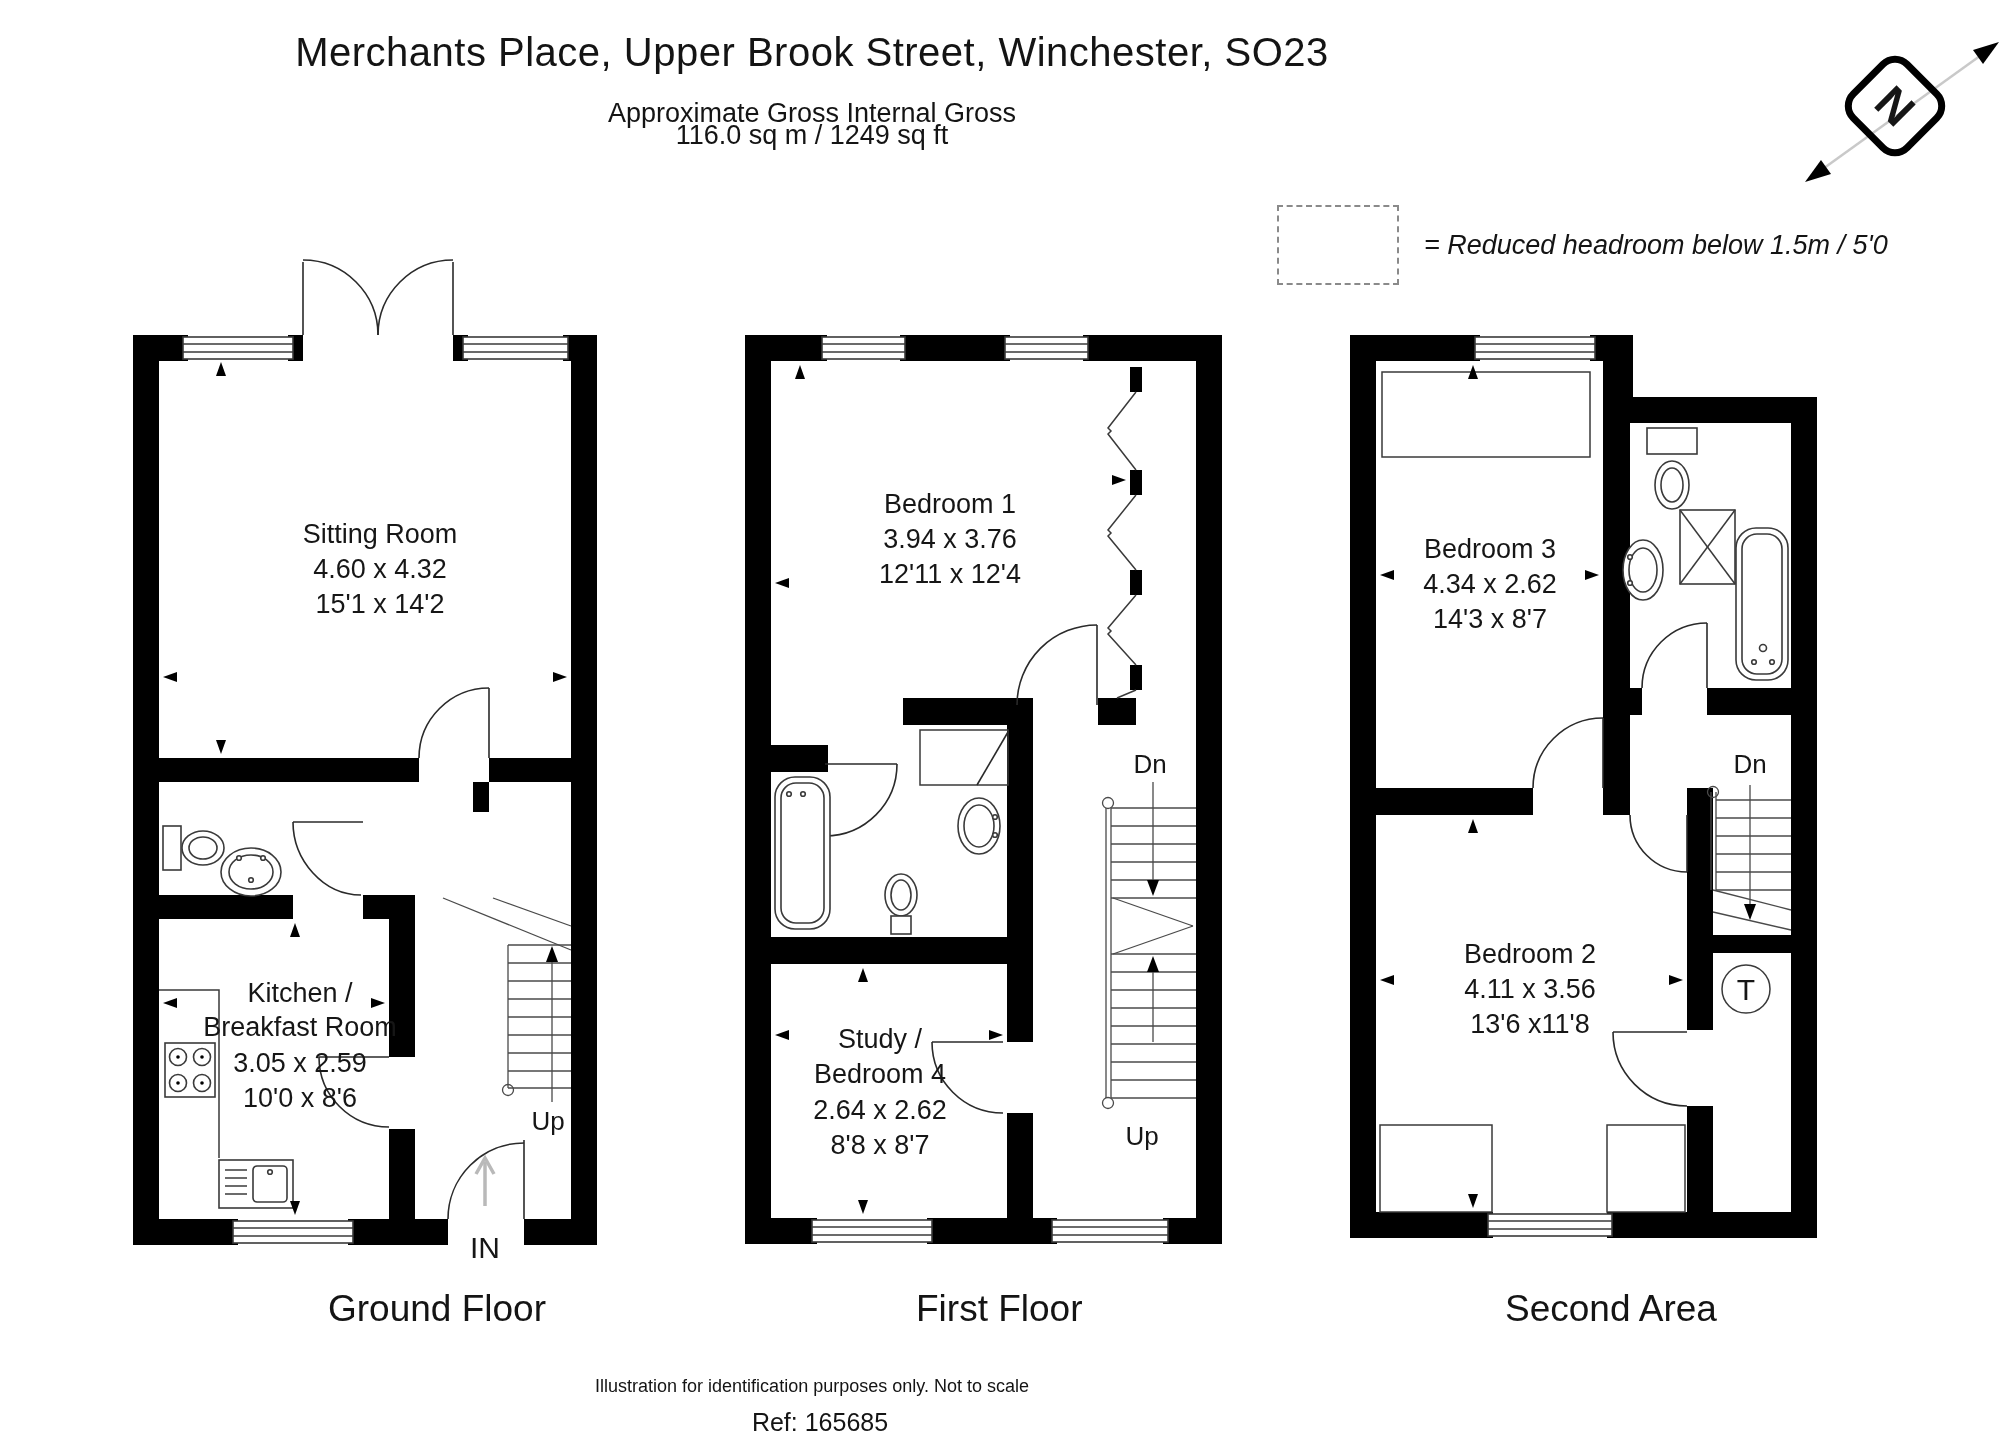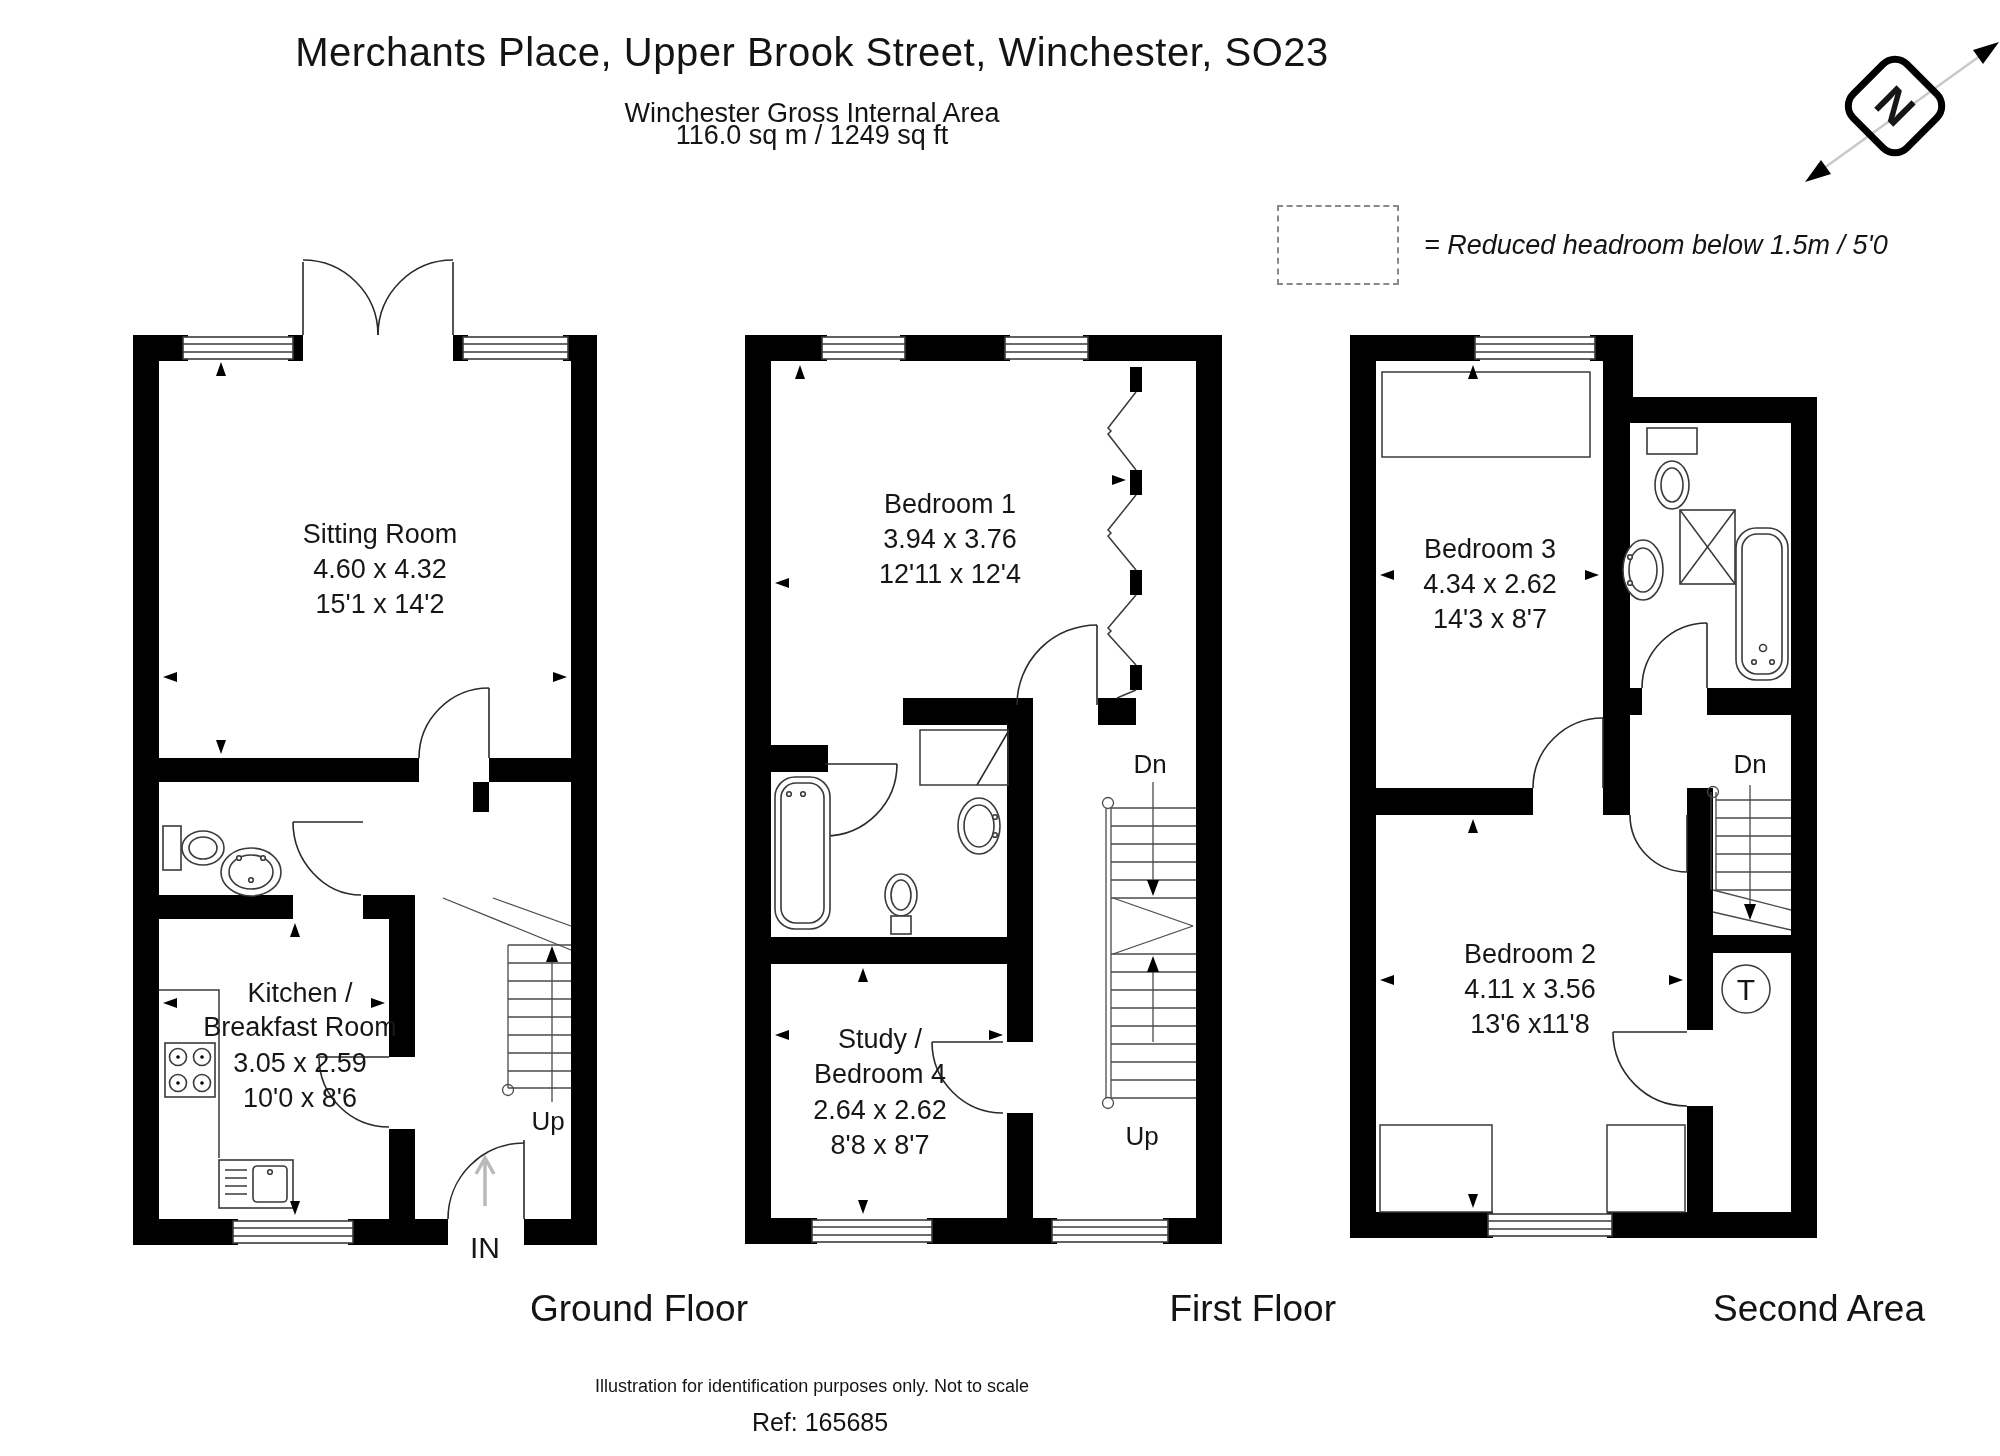--- a/index.html
+++ b/index.html
@@ -4,41 +4,41 @@
 <style>
   html,body{margin:0;padding:0;background:#fff;}
   body{width:2000px;height:1456px;position:relative;font-family:"Liberation Sans",sans-serif;color:#141414;overflow:hidden;}
   .abs{position:absolute;}
   .center{left:0;width:1624px;text-align:center;}
   .title{top:30px;font-size:40px;letter-spacing:.5px;}
   .subtitle{top:98px;font-size:27px;}
   .area{top:120px;font-size:27px;}
   .legend-box{left:1277px;top:205px;width:122px;height:80px;border:2px dashed #8a8a8a;box-sizing:border-box;}
   .legend-text{left:1424px;top:230px;font-size:27px;font-style:italic;}
-  .floor-label{top:1288px;width:420px;text-align:right;font-size:37px;}
+  .floor-label{top:1288px;width:420px;text-align:left;font-size:37px;}
   .fl-ground{left:328px;} .fl-first{left:916px;} .fl-second{left:1505px;}
   .footer1{top:1376px;font-size:18px;}
   .footer2{top:1408px;font-size:25px;margin-left:8px;}
   svg .wall{fill:#000;stroke:none;}
   svg .thin{fill:none;stroke:#3a3a3a;stroke-width:1.5;}
   svg .fix{fill:#fff;stroke:#3a3a3a;stroke-width:1.6;}
   svg .door{fill:none;stroke:#2a2a2a;stroke-width:1.6;}
   svg .stair{fill:none;stroke:#4a4a4a;stroke-width:1.3;}
   svg .tick{fill:#000;stroke:none;}
   svg .whitegap{fill:#fff;stroke:none;}
   svg .gray{stroke:#b9b9b9;stroke-width:3.5;fill:none;}
   svg text{font-family:"Liberation Sans",sans-serif;fill:#161616;}
   svg .roomtxt{font-size:27px;text-anchor:middle;}
   svg .annot{font-size:26px;text-anchor:middle;}
 </style>
 </head>
 <body>
 
 <div class="abs center title">Merchants Place, Upper Brook Street, Winchester, SO23</div>
-<div class="abs center subtitle">Winchester Gross Internal Area</div>
+<div class="abs center subtitle">Approximate Gross Internal Gross</div>
 <div class="abs center area">116.0 sq m / 1249 sq ft</div>
 
 <svg class="abs" style="left:1795px;top:18px;" width="215" height="170" viewBox="0 0 215 170">
   <line x1="18" y1="158" x2="196" y2="30" stroke="#c9c9c9" stroke-width="2.5"></line>
   <g transform="rotate(45 100 88)">
     <rect x="62" y="50" width="76" height="76" rx="17" fill="none" stroke="#000" stroke-width="7"></rect>
     <text x="100" y="104" text-anchor="middle" font-size="46" font-weight="700">N</text>
   </g>
   <polygon points="204,24 188,46 178,32" fill="#000"></polygon>
   <polygon points="10,164 36,156 26,142" fill="#000"></polygon>

